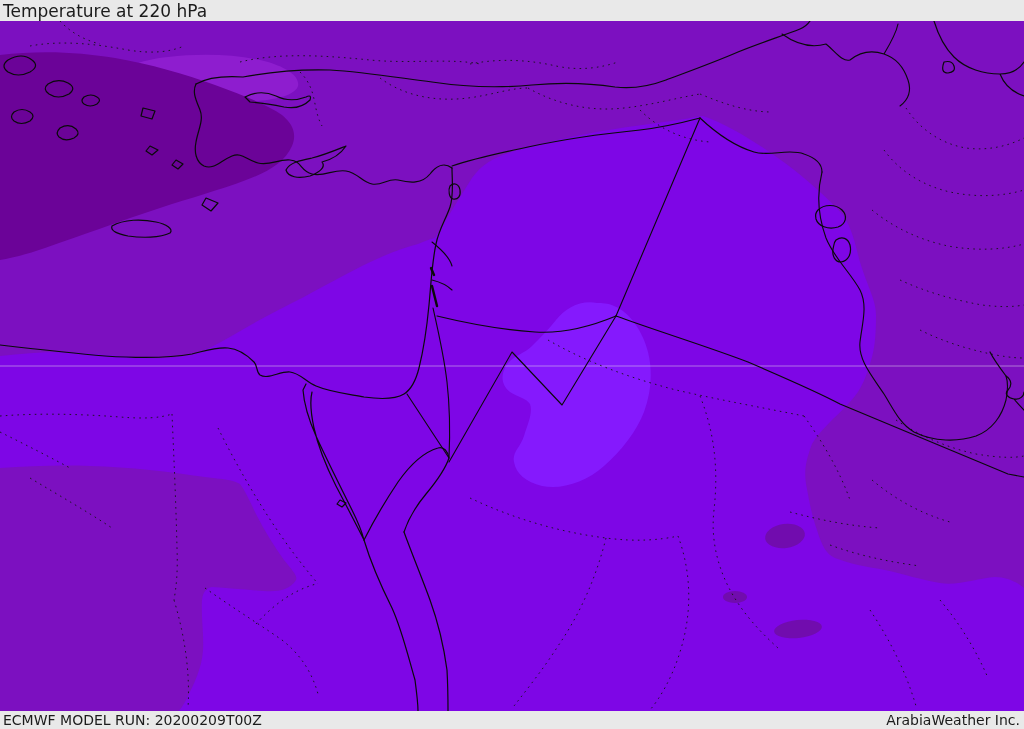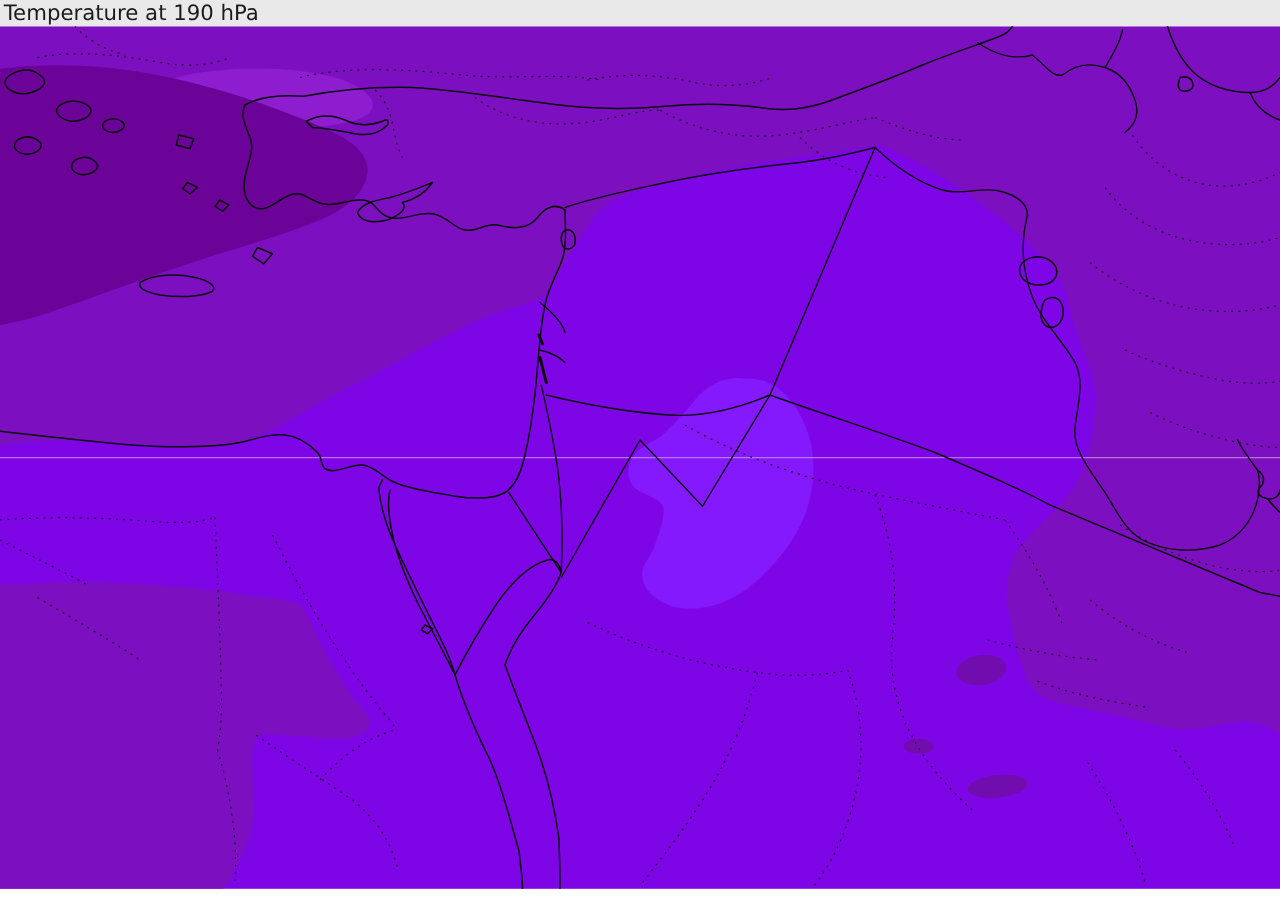--- a/index.html
+++ b/index.html
@@ -13,21 +13,21 @@
   .bar .right{white-space:nowrap;}
   .mapwrap{position:absolute;top:21px;left:0;width:1024px;height:690px;}
   svg{display:block;}
 </style>
 </head>
 <body>
 
 <div class="frame">
 
   <div class="bar header">
-    <span class="left">Temperature at 190 hPa</span>
+    <span class="left">Temperature at 220 hPa</span>
   </div>
 
   <div class="mapwrap">
   <svg width="1024" height="690" viewBox="0 21 1024 690">
 
     <rect x="0" y="21" width="1024" height="690" fill="#7c10c0"></rect>
 
     <path d="M435,238 C446,220 458,200 472,178 C485,160 500,155 525,148 C555,140 600,130 650,124
              C680,120 695,117 703,116 C730,125 760,145 785,163 C805,178 828,198 843,215
              C853,230 856,248 860,262 C868,288 876,300 876,315 C876,340 874,352 870,364
@@ -164,14 +164,18 @@
       <path d="M437,316 C470,324 505,330 535,332 C565,334 592,326 616,316"></path>
       <path d="M616,316 C660,332 706,346 748,362 C790,380 818,392 840,404 L1008,474 L1024,477"></path>
       <path d="M432,242 C442,250 450,258 452,266 M432,280 C440,282 448,286 452,290"></path>
       <path d="M782,34 C796,44 812,48 826,44 M826,44 C836,52 842,62 850,60
            M850,60 C860,52 872,50 884,54 C896,58 904,68 908,80 C912,92 908,100 900,106
            M884,54 C890,44 896,34 898,24"></path>
     </g>
   </svg>
   </div>
 
+  <div class="bar footer">
+    <span class="left">ECMWF MODEL RUN: 20200209T00Z</span>
+    <span class="right">ArabiaWeather Inc.</span>
+  </div>
 
 </div>
 
 </body></html>

